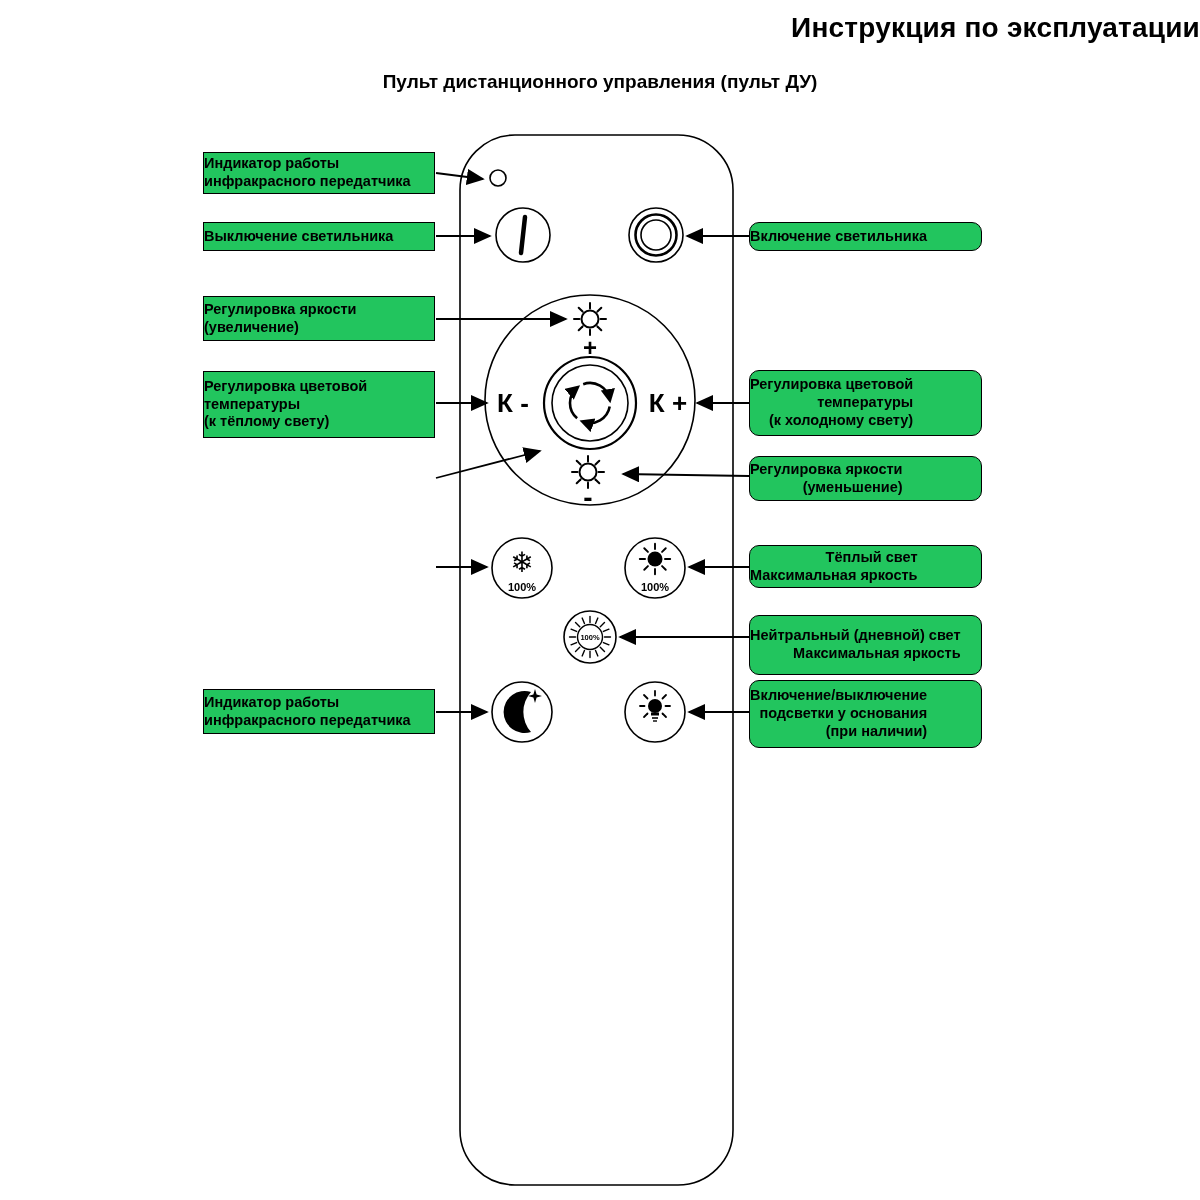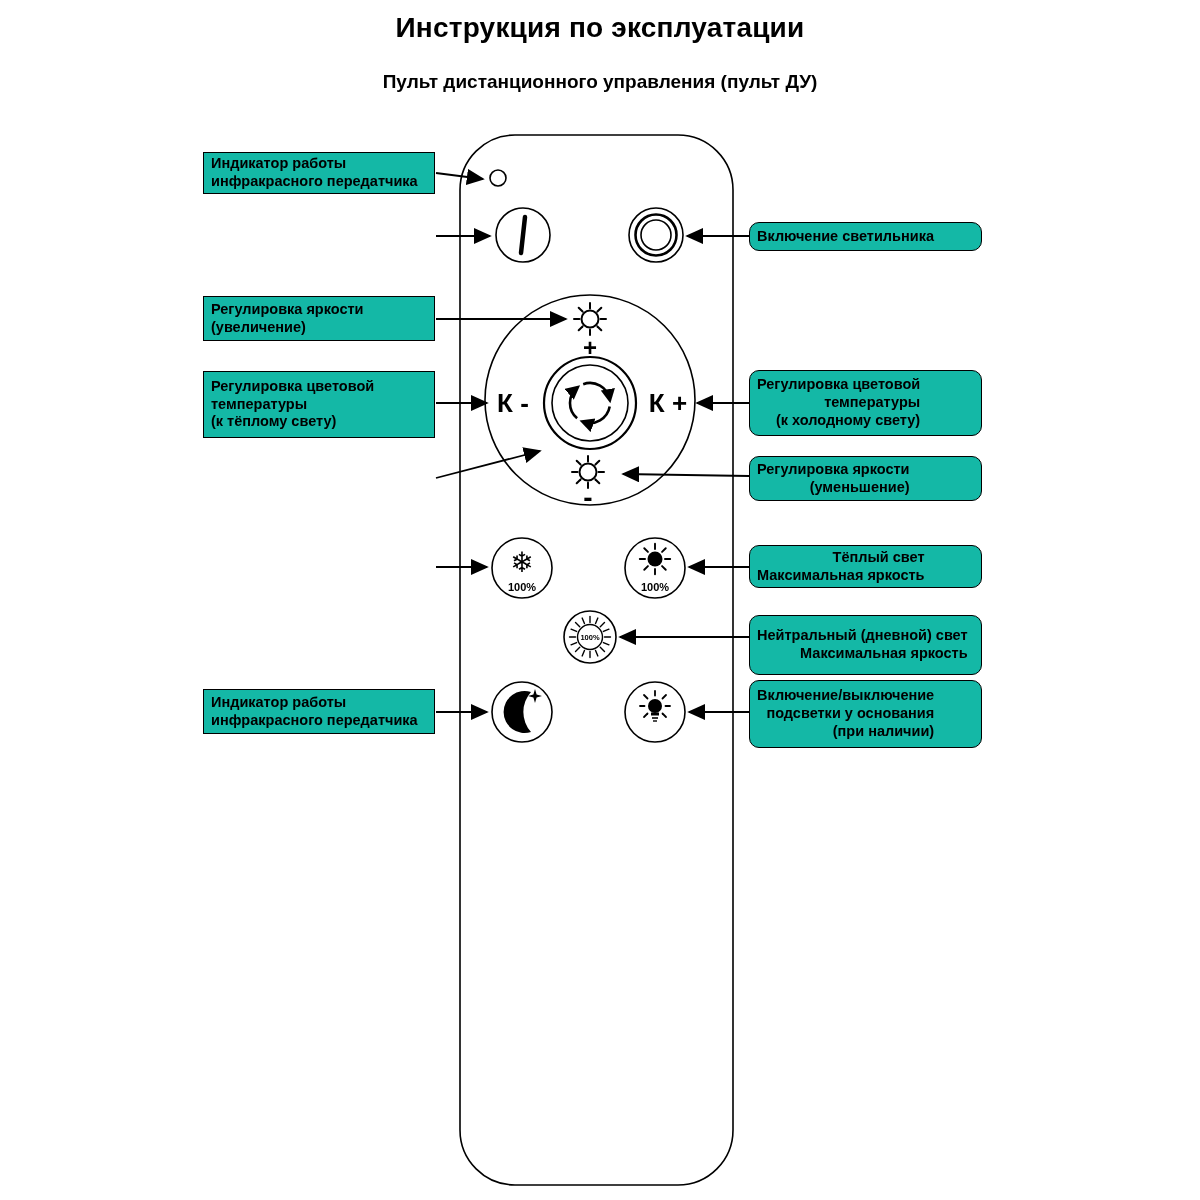--- a/index.html
+++ b/index.html
@@ -1,25 +1,25 @@
 <!DOCTYPE html>
 <html><head>
 <meta charset="utf-8">
 <style>
   html,body{margin:0;padding:0;background:#fff;}
   body{font-family:"Liberation Sans",sans-serif;color:#000;}
   .page{position:relative;width:1200px;height:1200px;background:#fff;overflow:hidden;}
-  .title{position:absolute;top:12px;left:0;width:100%;text-align:center;
+  .title{position:absolute;top:12px;left:0;width:100%;text-align:right;
          font-size:28px;font-weight:bold;margin:0;letter-spacing:.2px;}
   .subtitle{position:absolute;top:71px;left:0;width:100%;text-align:center;
          font-size:19px;font-weight:bold;margin:0;}
   svg.diagram{position:absolute;top:0;left:0;}
-  .co{position:absolute;box-sizing:border-box;border:1.6px solid #000;background:#14b8a6;
+  .co{position:absolute;box-sizing:border-box;border:1.6px solid #000;background:#22c55e;
       display:flex;align-items:center;font-size:14.5px;font-weight:bold;line-height:1.24;
-      padding:3px 7px;}
+      padding:3px 0;}
   .co span{white-space:pre-line;}
   .co.left{left:203px;width:232px;justify-content:flex-start;text-align:left;}
   .co.right{left:749px;width:233px;justify-content:flex-start;text-align:right;border-radius:10px;}
 </style>
 </head>
 <body>
 
 <div class="page">
 
   <h1 class="title">Инструкция по эксплуатации</h1>
@@ -173,20 +173,23 @@
       <line x1="749" y1="567" x2="689" y2="567" marker-end="url(#ah)"></line>
       <line x1="749" y1="637" x2="620" y2="637" marker-end="url(#ah)"></line>
       <line x1="749" y1="712" x2="689" y2="712" marker-end="url(#ah)"></line>
     </g>
   </svg>
 
   <div class="co left" style="top:152px;height:42px">
     <span>Индикатор работы
 инфракрасного передатчика</span>
   </div>
+  <div class="co left" style="top:222px;height:29px">
+    <span>Выключение светильника</span>
+  </div>
   <div class="co left" style="top:296px;height:45px">
     <span>Регулировка яркости
 (увеличение)</span>
   </div>
   <div class="co left" style="top:371px;height:67px">
     <span>Регулировка цветовой
 температуры
 (к тёплому свету)</span>
   </div>
   <div class="co left" style="top:689px;height:45px">

